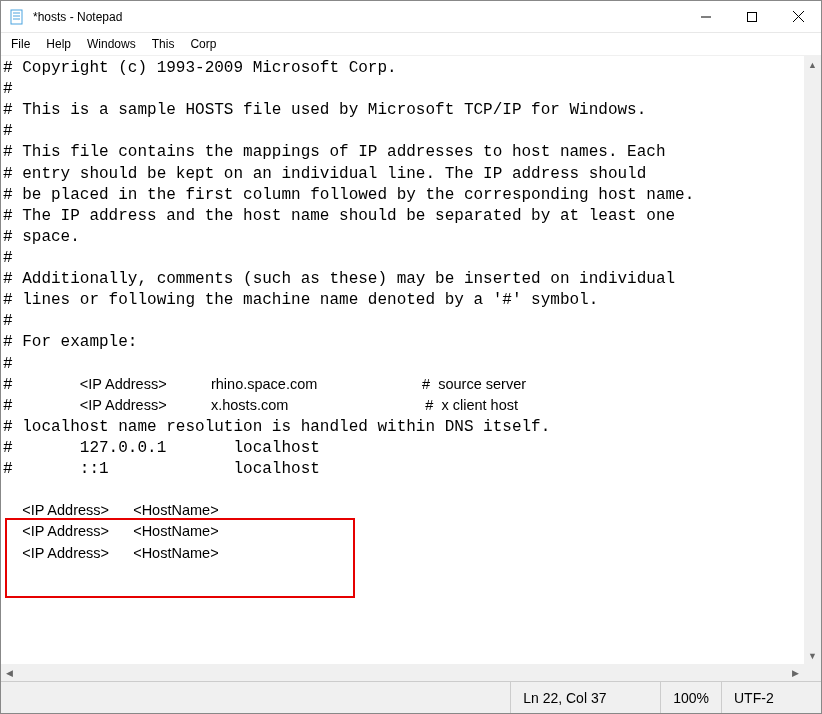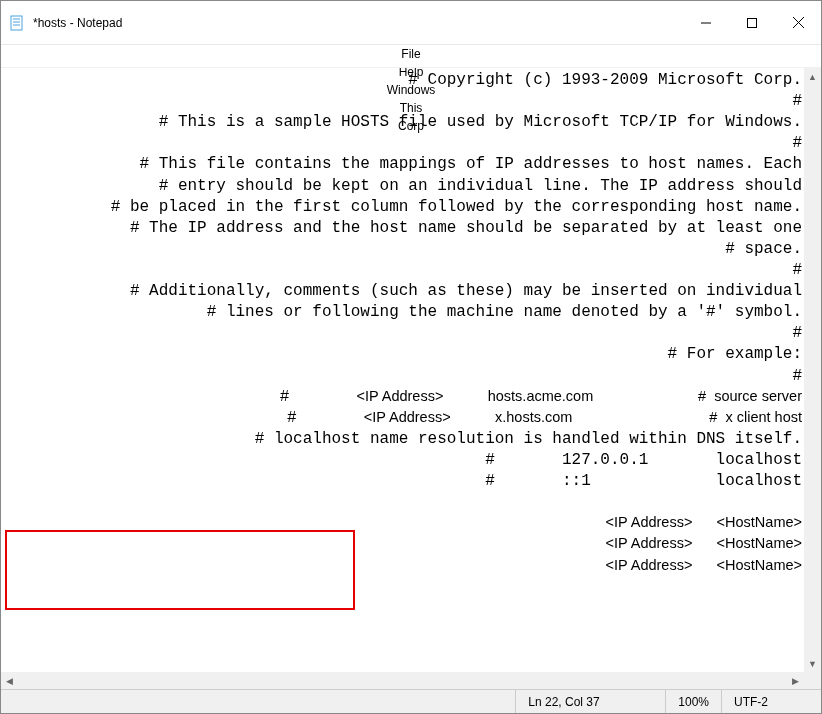--- a/index.html
+++ b/index.html
@@ -8,21 +8,21 @@
       font-size: 12px;
       background: #fff;
       width: 822px;
       height: 714px;
       border: 1px solid #888;
       display: flex;
       flex-direction: column;
       overflow: hidden;
     }
     .titlebar {
-      height: 44px;
+      height: 32px;
       display: flex;
       align-items: center;
       background: #fff;
       border-bottom: 1px solid #e8e8e8;
     }
     .titlebar-icon {
       width: 16px; height: 16px;
       margin: 0 6px 0 8px;
       display: inline-flex;
       align-items: center;
@@ -45,31 +45,29 @@
     }
     .win-btn svg { stroke: #000; }
     .menubar {
       height: 22px;
       display: flex;
       align-items: center;
       padding: 0 2px;
       background: #fff;
       font-size: 12px;
       color: #000;
-      flex-direction: column;
     }
     .menu-item {
       padding: 2px 8px;
     }
     .editor {
       flex: 1;
       position: relative;
       overflow: hidden;
       border-top: 1px solid #f0f0f0;
-      text-align: right;
     }
     .editor-inner {
       position: absolute;
       left: 0; right: 17px; top: 0; bottom: 17px;
       overflow: hidden;
       padding: 2px 2px;
     }
     pre.doc {
       font-family: Consolas, "Courier New", monospace;
       font-size: 16px;
@@ -111,25 +109,25 @@
       background: #f0f0f0;
     }
     .vscroll-track, .hscroll-track { flex: 1; background: #f0f0f0; }
     .scroll-corner {
       position: absolute;
       right: 0; bottom: 0;
       width: 17px; height: 17px;
       background: #f0f0f0;
     }
     .statusbar {
-      height: 24px;
+      height: 32px;
       border-top: 1px solid #ccc;
       background: #f0f0f0;
       display: flex;
-      font-size: 12px;
+      font-size: 14px;
       color: #000;
     }
     .status-seg {
       border-left: 1px solid #ccc;
       padding: 0 12px;
       display: flex;
       align-items: center;
       white-space: nowrap;
     }
     .status-spacer { flex: 1; }
@@ -186,21 +184,21 @@
 # entry should be kept on an individual line. The IP address should
 # be placed in the first column followed by the corresponding host name.
 # The IP address and the host name should be separated by at least one
 # space.
 #
 # Additionally, comments (such as these) may be inserted on individual
 # lines or following the machine name denoted by a '#' symbol.
 #
 # For example:
 #</span>
-<span>#</span>       <span class="sans-line"><span>&lt;IP Address&gt;</span>           <span>hosts.acme.com</span>                          <span>#  source server</span></span>
+<span>#</span>       <span class="sans-line"><span>&lt;IP Address&gt;</span>           <span>rhino.space.com</span>                          <span>#  source server</span></span>
 <span>#</span>       <span class="sans-line"><span>&lt;IP Address&gt;</span>           <span>x.hosts.com</span>                                  <span>#  x client host</span></span><span>
 # localhost name resolution is handled within DNS itself.
 #       127.0.0.1       localhost
 #       ::1             localhost</span>
 
   <span class="sans-line"><span>&lt;IP Address&gt;</span>      <span>&lt;HostName&gt;</span></span>
   <span class="sans-line"><span>&lt;IP Address&gt;</span>      <span>&lt;HostName&gt;</span></span>
   <span class="sans-line"><span>&lt;IP Address&gt;</span>      <span>&lt;HostName&gt;</span></span>
 </pre>
     <div class="highlight-box" style="left:4px; top:462px; width:350px; height:80px;"></div>

